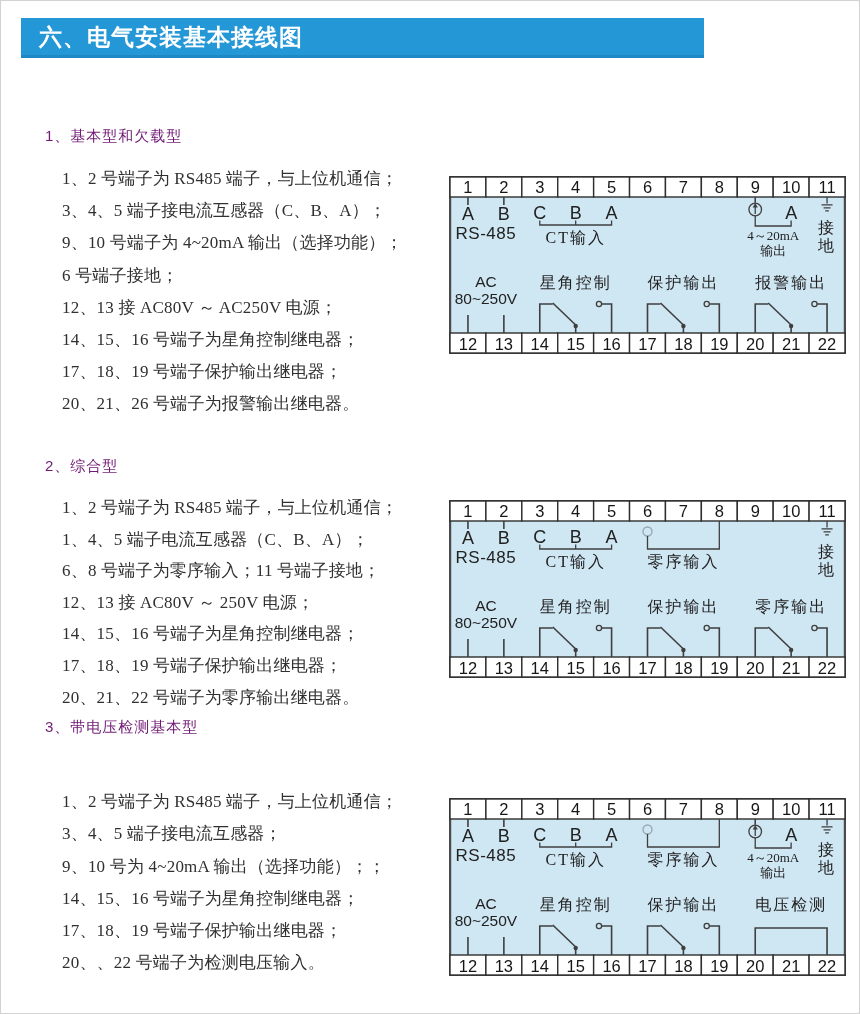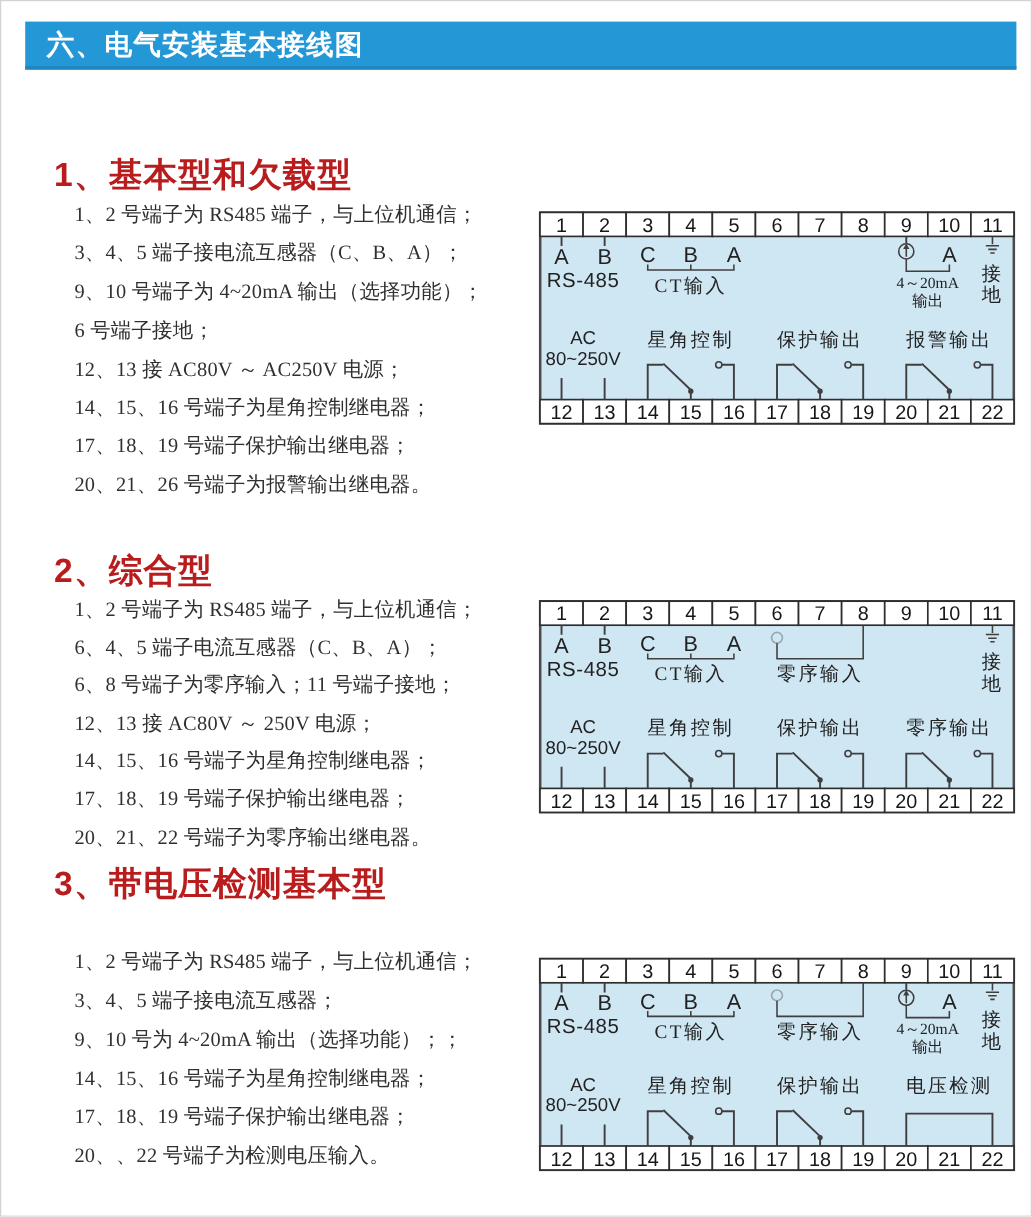--- a/index.html
+++ b/index.html
@@ -2,30 +2,30 @@
 <html><head>
 <meta charset="utf-8">
 <style>
   html,body{margin:0;padding:0;background:#ffffff;}
   .page{
     position:relative;width:860px;height:1014px;background:#ffffff;
     border:1px solid #d2d2d2;box-sizing:border-box;overflow:hidden;
     font-family:"Liberation Serif","DejaVu Serif",serif;
   }
   .title-bar{
-    position:absolute;left:20px;top:17px;width:826px;height:37px;
+    position:absolute;left:20px;top:17px;width:683px;height:37px;
     background:#2497d6;border-bottom:3px solid #1e88c4;box-sizing:content-box;
   }
   .title-bar h1{
     margin:0;padding-left:18px;line-height:38px;font-size:23px;font-weight:bold;
     color:#ffffff;letter-spacing:1px;
     font-family:"Liberation Sans","DejaVu Sans",sans-serif;
   }
   .sec-heading{
-    position:absolute;left:44px;margin:0;font-size:28px;font-weight:bold;color:#b91c1c;
+    position:absolute;left:44px;margin:0;font-size:15px;font-weight:normal;color:#701a75;
     letter-spacing:1px;font-family:"Liberation Sans","DejaVu Sans",sans-serif;
   }
   #h-s1{top:126px;} #h-s2{top:456px;} #h-s3{top:717px;}
   .sec-lines{position:absolute;left:57px;width:390px;color:#303030;}
   .sec-lines p{margin:4px;font-size:17px;letter-spacing:0.2px;}
   #l-s1{top:160px;} #l-s1 p{line-height:28.2px;}
   #l-s2{top:489px;} #l-s2 p{line-height:27.6px;}
   #l-s3{top:783px;} #l-s3 p{line-height:28.3px;}
   .diagram{position:absolute;left:448px;width:397px;height:178px;}
   #dg0{top:175px;} #dg1{top:499px;} #dg2{top:797px;}
@@ -150,21 +150,21 @@
       <path d="M 319.2272727272727 127 L 342.1363636363636 149" class="dg-line"></path>
       <circle cx="342.1363636363636" cy="150" r="2.2" fill="#3f3f3f"></circle>
       <path d="M 342.1363636363636 150 V 157" class="dg-line"></path>
       <path d="M 378.0454545454545 157 V 128 H 368.0454545454545" class="dg-line"></path>
       <circle cx="365.4454545454545" cy="128" r="2.6" class="dg-thin"></circle>
     </svg>
 
   <h2 class="sec-heading" id="h-s2">2、综合型</h2>
   <div class="sec-lines" id="l-s2">
     <p>1、2 号端子为 RS485 端子，与上位机通信；</p>
-    <p>6、4、5 端子电流互感器（C、B、A）；</p>
+    <p>1、4、5 端子电流互感器（C、B、A）；</p>
     <p>6、8 号端子为零序输入；11 号端子接地；</p>
     <p>12、13 接 AC80V ～ 250V 电源；</p>
     <p>14、15、16 号端子为星角控制继电器；</p>
     <p>17、18、19 号端子保护输出继电器；</p>
     <p>20、21、22 号端子为零序输出继电器。</p>
   </div>
   <svg class="diagram" id="dg1" viewBox="0 0 397 178">
       <rect x="1" y="1" width="395" height="176" class="dg-panel"></rect>
       <rect x="1" y="1" width="35.90909090909091" height="20" class="dg-cell"></rect>
       <text x="18.954545454545453" y="17" class="dg-num">1</text>

